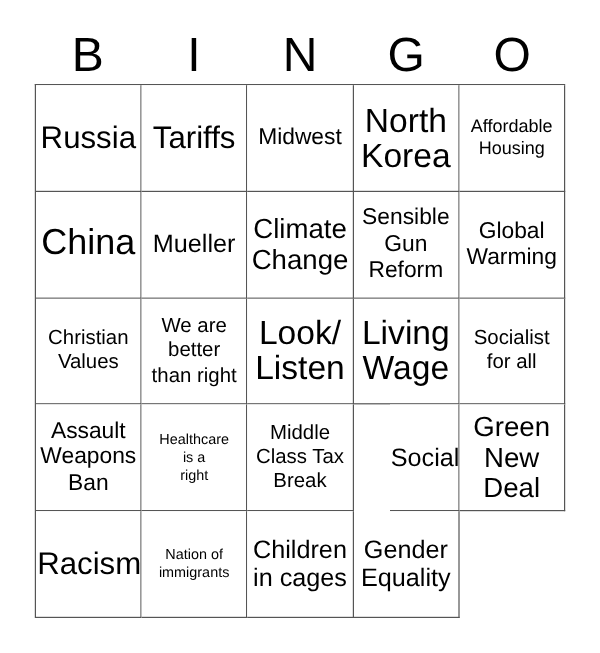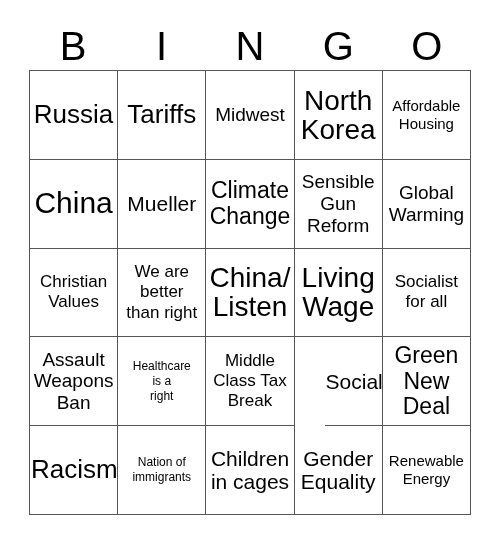--- a/index.html
+++ b/index.html
@@ -144,21 +144,21 @@
     <div class="cell" style="border-right-color: rgb(85, 85, 85); border-bottom-color: rgb(85, 85, 85);">
         <span class="cell-text fs-m">Christian
 Values</span>
       </div>
     <div class="cell" style="border-right-color: rgb(85, 85, 85); border-bottom-color: rgb(85, 85, 85);">
         <span class="cell-text fs-m">We are
 better
 than right</span>
       </div>
     <div class="cell" style="border-right-color: rgb(85, 85, 85); border-bottom-color: rgb(85, 85, 85);">
-        <span class="cell-text fs-3xl">China/
+        <span class="cell-text fs-3xl">Look/
 Listen</span>
       </div>
     <div class="cell" style="border-right-color: rgb(85, 85, 85); border-bottom-color: rgb(85, 85, 85);">
         <span class="cell-text fs-3xl">Living
 Wage</span>
       </div>
     <div class="cell" style="border-right-color: rgb(85, 85, 85); border-bottom-color: rgb(85, 85, 85);">
         <span class="cell-text fs-m">Socialist
 for all</span>
       </div>
@@ -195,19 +195,15 @@
 immigrants</span>
       </div>
     <div class="cell" style="border-right-color: rgb(85, 85, 85); border-bottom-color: rgb(85, 85, 85);">
         <span class="cell-text fs-l">Children
 in cages</span>
       </div>
     <div class="cell" style="border-right-color: rgb(85, 85, 85); border-bottom-color: rgb(85, 85, 85);">
         <span class="cell-text fs-l">Gender
 Equality</span>
       </div>
-    <div class="cell" style="border-right-color: rgb(85, 85, 85); border-bottom-color: rgb(85, 85, 85);">
-        <span class="cell-text fs-s">Renewable
-Energy</span>
-      </div>
   </div>
 
 </div>
 
 </body></html>

